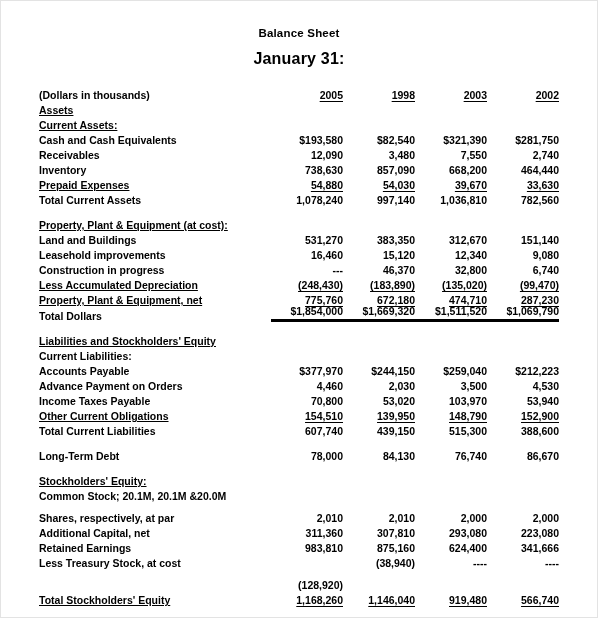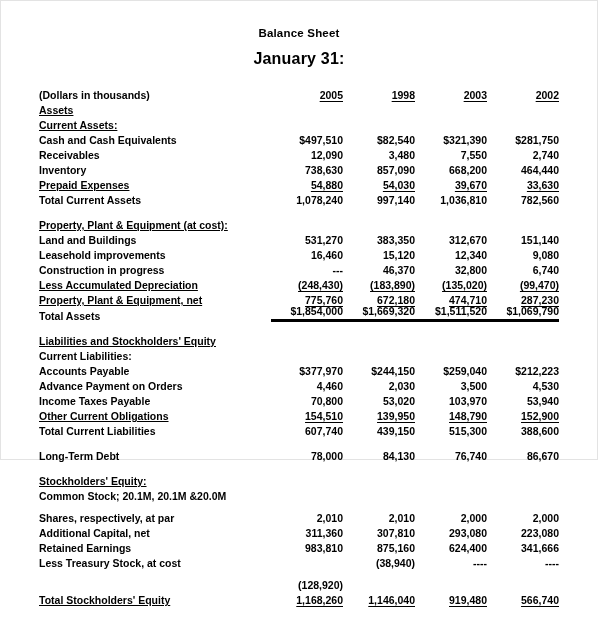--- a/index.html
+++ b/index.html
@@ -10,21 +10,21 @@
   body {
     width: 600px;
     height: 620px;
     font-family: "Liberation Sans", sans-serif;
     color: #000000;
     overflow: hidden;
   }
   #page {
     position: relative;
     width: 598px;
-    height: 460px;
+    height: 618px;
     box-sizing: border-box;
     border: 1px solid #e3e3e3;
     background: #ffffff;
   }
   #titles {
     text-align: center;
     padding-top: 25px;
   }
   .doc-title {
     font-size: 11.5px;
@@ -121,21 +121,21 @@
       <tr>
         <td class="lbl i1"><span class="u">Current Assets:</span></td>
         <td class="num"></td>
           <td class="num"></td>
           <td class="num"></td>
           <td class="num"></td>
       </tr>
 
       <tr>
         <td class="lbl i2">Cash and Cash Equivalents</td>
-        <td class="num">$497,510</td>
+        <td class="num">$193,580</td>
         <td class="num">$82,540</td>
         <td class="num">$321,390</td>
         <td class="num">$281,750</td>
       </tr>
 
       <tr>
         <td class="lbl i2">Receivables</td>
         <td class="num">12,090</td>
         <td class="num">3,480</td>
         <td class="num">7,550</td>
@@ -213,21 +213,21 @@
 
       <tr>
         <td class="lbl i3"><span class="u">Property, Plant &amp; Equipment, net</span></td>
         <td class="num"><span class="num-u">775,760</span></td>
         <td class="num"><span class="num-u">672,180</span></td>
         <td class="num"><span class="num-u">474,710</span></td>
         <td class="num"><span class="num-u">287,230</span></td>
       </tr>
 
       <tr class="bar">
-        <td class="lbl i0">Total Assets</td>
+        <td class="lbl i0">Total Dollars</td>
         <td class="num"><span>$1,854,000</span><span class="barline"></span></td>
         <td class="num"><span>$1,669,320</span><span class="barline"></span></td>
         <td class="num"><span>$1,511,520</span><span class="barline"></span></td>
         <td class="num"><span>$1,069,790</span><span class="barline"></span></td>
       </tr>
 
       <tr class="spacer">
           <td colspan="5"></td>
         </tr>
 

